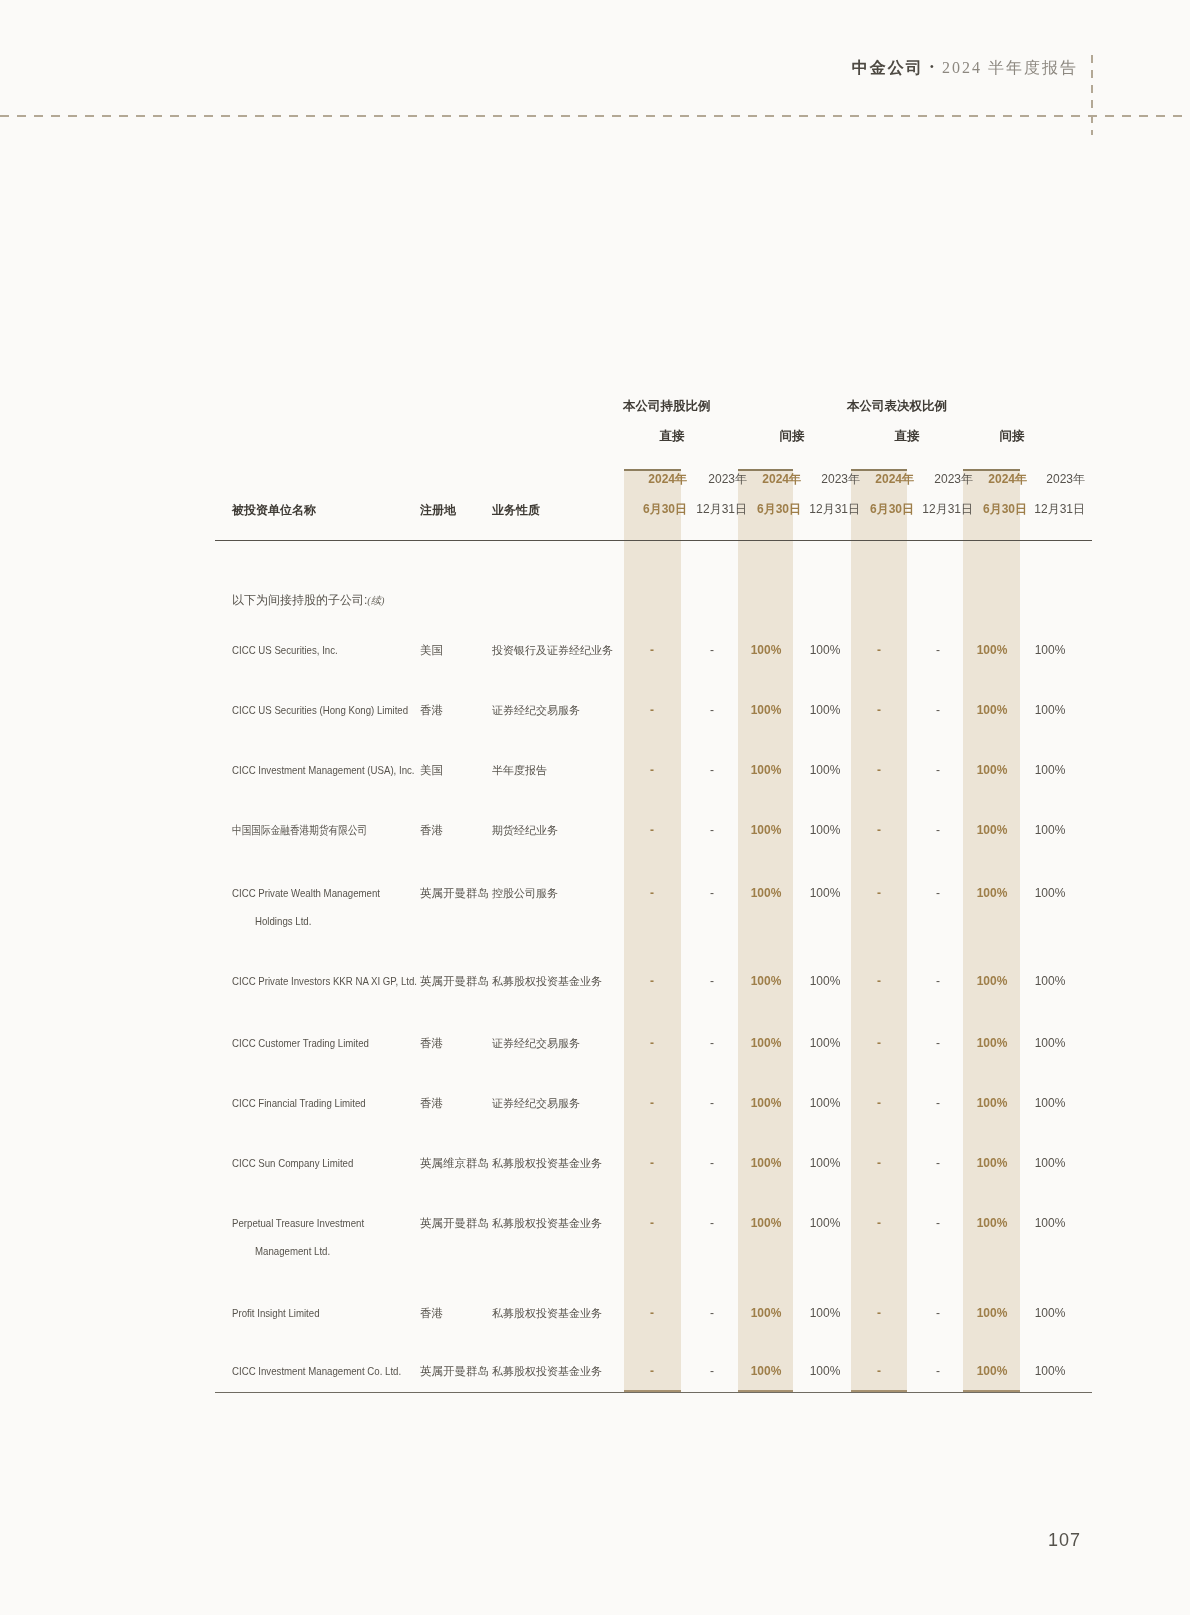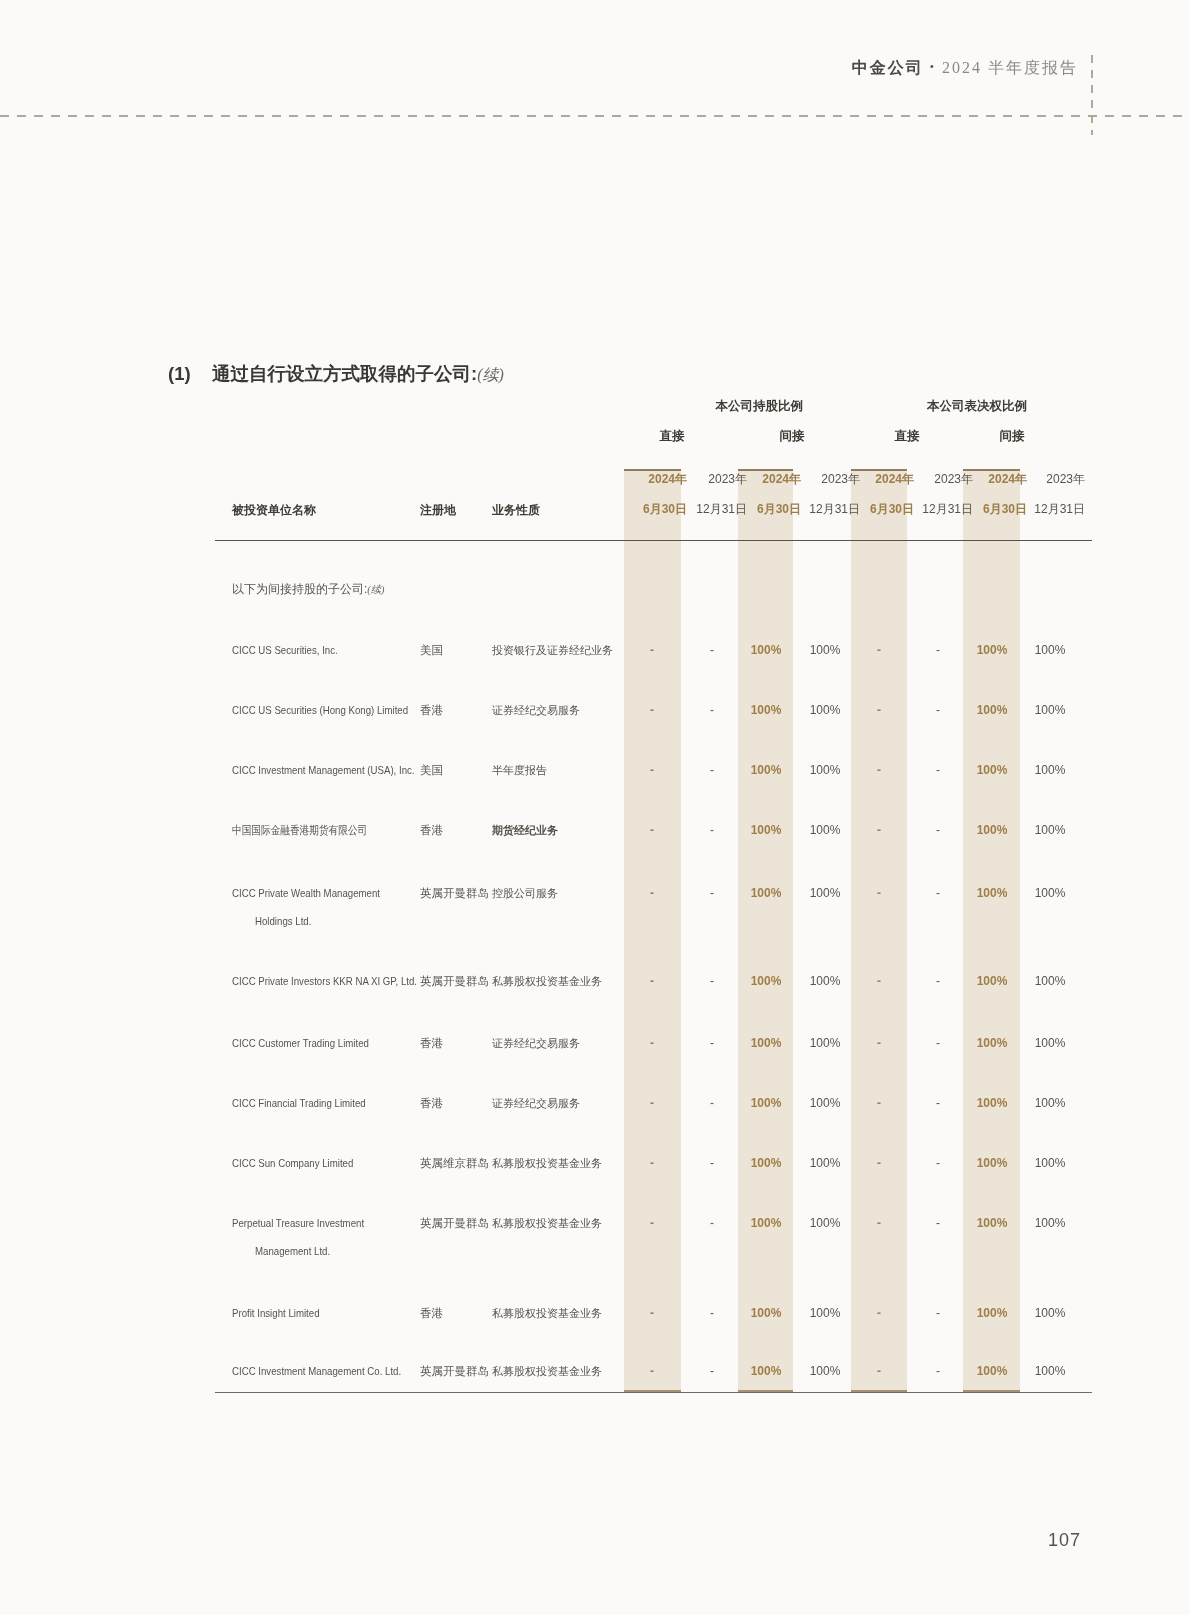--- a/index.html
+++ b/index.html
@@ -25,29 +25,29 @@
   .h3{position:absolute;left:168px;top:361px;font-size:18.5px;font-weight:bold;color:#3b3833;white-space:nowrap;}
   .h3 .num{display:inline-block;width:44px;}
   .cont{font-family:"Liberation Serif","DejaVu Serif",serif;font-style:italic;font-weight:normal;font-size:0.86em;}
   .cont.gold{color:#b09a6e;}
   .cont.gray{color:#6a675f;}
 
   
   .tbl{position:absolute;left:215px;top:395px;width:877px;height:1005px;font-size:12px;}
   .stripe{position:absolute;top:74px;height:923px;background:#ece4d6;
           border-top:2px solid #8e7e5e;border-bottom:2px solid #a69170;box-sizing:border-box;}
-  .grp{position:absolute;top:3px;width:180px;text-align:right;font-weight:bold;color:#3f3b35;font-size:12.5px;}
+  .grp{position:absolute;top:3px;width:180px;text-align:left;font-weight:bold;color:#3f3b35;font-size:12.5px;}
   .sub{position:absolute;top:33px;width:80px;text-align:center;font-weight:bold;color:#3f3b35;font-size:12.5px;}
   .yr,.dt{position:absolute;width:70px;text-align:right;color:#56524c;line-height:18px;}
   .yr{top:75px;} .dt{top:105px;}
   .yr.hl,.dt.hl{color:#9e7e49;font-weight:bold;}
   .colhead{position:absolute;top:106px;font-weight:bold;color:#3f3b35;line-height:18px;}
   .hdline{position:absolute;top:145px;left:0;width:877px;height:1px;background:#56524b;}
   .botline{position:absolute;top:997px;left:0;width:877px;height:1px;background:#6f6b62;}
-  .note{position:absolute;top:186px;left:17px;color:#57534c;line-height:17px;}
+  .note{position:absolute;top:193px;left:17px;color:#57534c;line-height:24px;}
 
   .trow{position:absolute;left:0;right:0;height:20px;}
   .cell{position:absolute;top:0;line-height:18px;white-space:nowrap;}
   .name{font-size:11.5px;transform:scaleX(.84);transform-origin:0 50%;}
   .line2{top:28px;}
   .place{left:205px;font-size:11.5px;}
   .biz{left:277px;font-size:11px;}
   .val{width:70px;text-align:center;color:#58544e;}
   .val.v24{color:#9e7e49;font-weight:bold;}
 
@@ -59,21 +59,20 @@
 <body>
 
 <div class="page">
 
   <div class="doc-header">
     <span class="brand">中金公司</span><span class="sep">•</span><span class="rep">2024 半年度报告</span>
   </div>
   <div class="h-dash"></div>
   <div class="v-dash"></div>
 
-  <div class="h3"><span class="num">(1)</span><span>通过自行设立方式取得的子公司:</span><span class="cont gray">(续)</span></div>
 
   <div class="tbl">
 
     <div class="stripe" style="left:409px;width:57px;"></div>
     <div class="stripe" style="left:523px;width:55px;"></div>
     <div class="stripe" style="left:636px;width:56px;"></div>
     <div class="stripe" style="left:748px;width:57px;"></div>
 
     <div class="grp" style="left:408px;">本公司持股比例</div>
     <div class="grp" style="left:632px;">本公司表决权比例</div>
@@ -145,21 +144,21 @@
           <span class="cell val v24" style="left: 516px; width: 70px;">100%</span>
           <span class="cell val" style="left: 575px; width: 70px;">100%</span>
           <span class="cell val v24" style="left: 629px; width: 70px;">-</span>
           <span class="cell val" style="left: 688px; width: 70px;">-</span>
           <span class="cell val v24" style="left: 742px; width: 70px;">100%</span>
           <span class="cell val" style="left: 800px; width: 70px;">100%</span>
         </div>
         <div class="trow" style="top: 426px;">
           <span class="cell name" style="left: 17px;">中国国际金融香港期货有限公司</span>
           <span class="cell place" style="left: 205px;">香港</span>
-          <span class="cell biz" style="left: 277px; font-weight: bold;">期货经纪业务</span>
+          <span class="cell biz" style="left: 277px;">期货经纪业务</span>
           <span class="cell val v24" style="left: 402px; width: 70px;">-</span>
           <span class="cell val" style="left: 462px; width: 70px;">-</span>
           <span class="cell val v24" style="left: 516px; width: 70px;">100%</span>
           <span class="cell val" style="left: 575px; width: 70px;">100%</span>
           <span class="cell val v24" style="left: 629px; width: 70px;">-</span>
           <span class="cell val" style="left: 688px; width: 70px;">-</span>
           <span class="cell val v24" style="left: 742px; width: 70px;">100%</span>
           <span class="cell val" style="left: 800px; width: 70px;">100%</span>
         </div>
         <div class="trow" style="top: 489px;">

